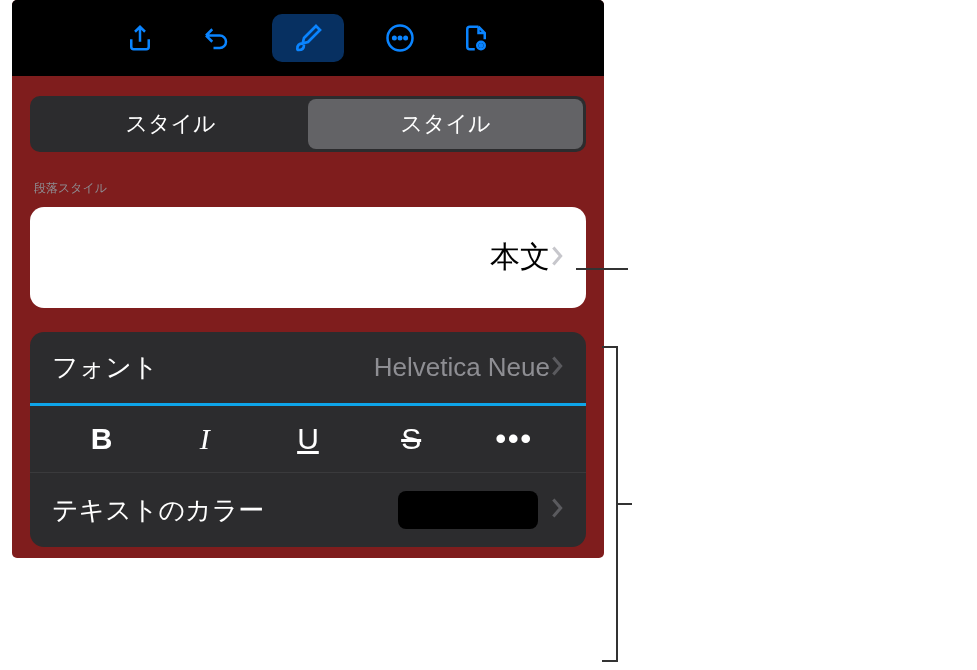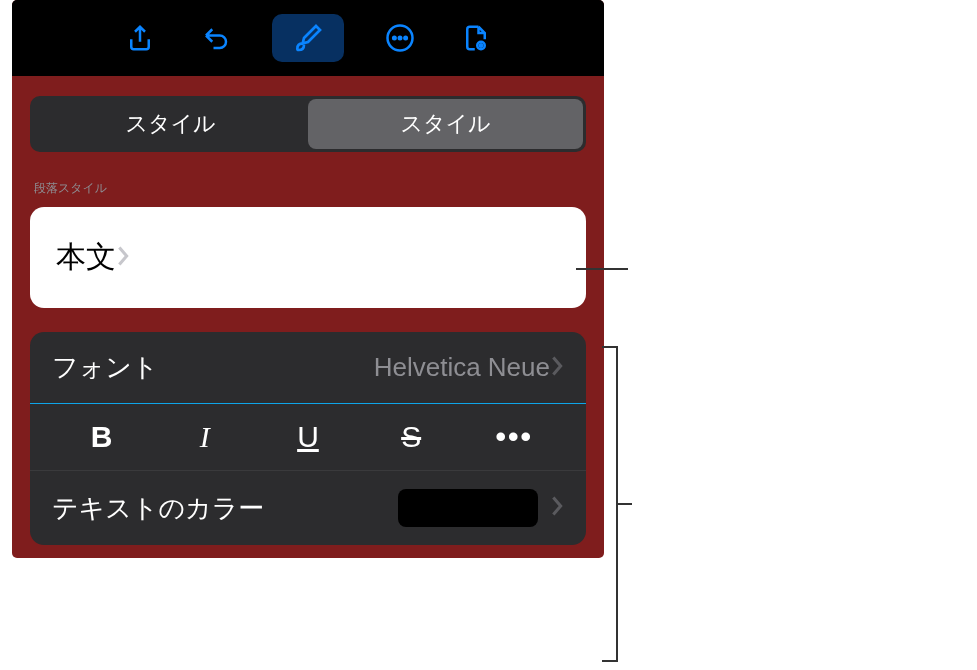--- a/index.html
+++ b/index.html
@@ -72,42 +72,42 @@
     margin-bottom: 10px;
     padding-left: 4px;
   }
   
   .white-row {
     background: #fff;
     border-radius: 14px;
     padding: 30px 22px 30px 26px;
     display: flex;
     align-items: center;
-    justify-content: flex-start;
+    justify-content: flex-end;
     margin-bottom: 24px;
     cursor: pointer;
   }
   .white-row-text {
     color: #000;
     font-size: 30px;
   }
   .chev { color: #c7c7cc; }
   .chev-dark { color: #5a5a5e; }
   .chev svg, .chev-dark svg { width: 14px; height: 22px; }
   
   .list {
     background: #2c2c2e;
     border-radius: 14px;
     overflow: hidden;
   }
   .row {
     display: flex;
     align-items: center;
     padding: 18px 22px;
-    border-bottom: 1px solid #0ea5e9;
+    border-bottom: 3px solid #0ea5e9;
     min-height: 70px;
   }
   .row:last-child { border-bottom: none; }
   .row-label {
     color: #fff;
     font-size: 26px;
     flex: 1;
   }
   .row-value {
     color: #8e8e93;

